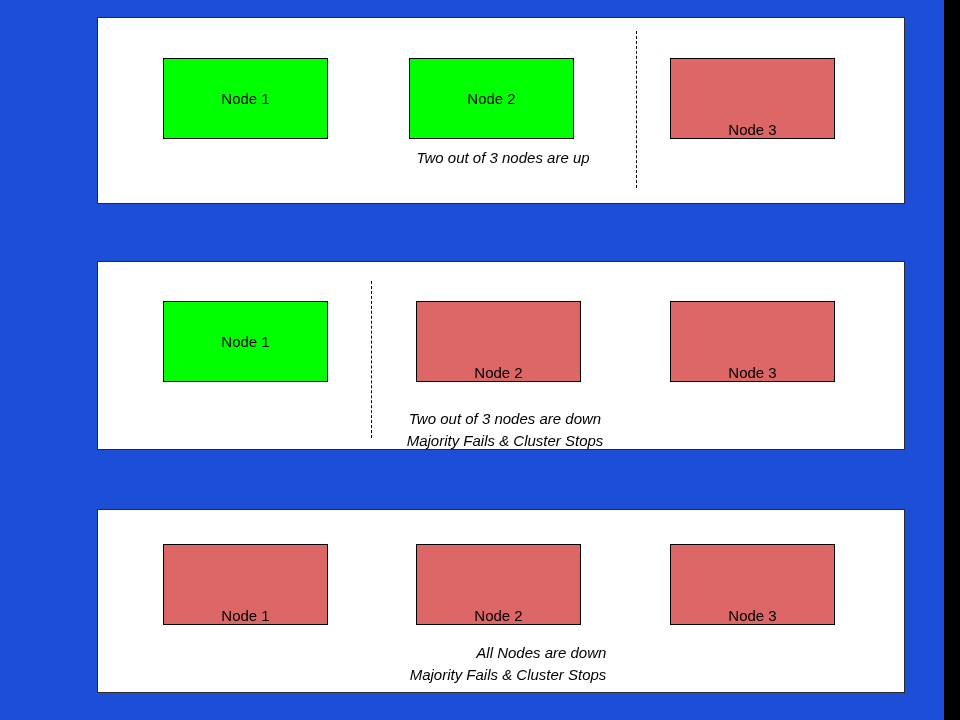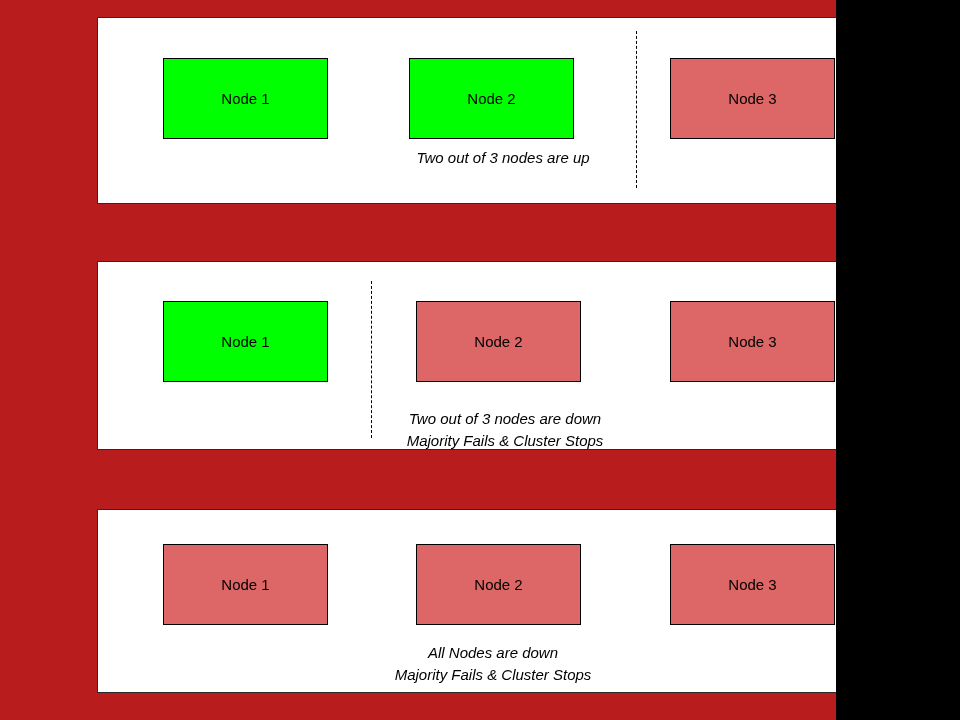--- a/index.html
+++ b/index.html
@@ -3,23 +3,23 @@
 <meta charset="utf-8">
 <style>
   html, body {
     margin: 0;
     padding: 0;
     background: #000000;
     font-family: "Liberation Sans", sans-serif;
   }
   #canvas {
     position: relative;
-    width: 836px;
+    width: 944px;
     height: 720px;
-    background: #b91c1c;
+    background: #1d4ed8;
     overflow: hidden;
   }
   .panel {
     position: absolute;
     left: 97px;
     width: 808px;
     background: #ffffff;
     border: 1px solid #2a2a2a;
     box-sizing: border-box;
   }
@@ -31,21 +31,21 @@
     position: absolute;
     width: 165px;
     height: 81px;
     border: 1px solid #000000;
     box-sizing: border-box;
     display: flex;
     align-items: center;
     justify-content: center;
   }
   .nodebox[data-status="up"]   { background: #00ff00; }
-  .nodebox[data-status="down"] { background: #dd6666; }
+  .nodebox[data-status="down"] { background: #dd6666; align-items: flex-end; }
 
   .panel1 .nodebox { top: 40px; }
   .panel2 .nodebox { top: 39px; }
   .panel3 .nodebox { top: 34px; }
 
   .panel1 .pos-a { left: 65px; }
   .panel1 .pos-b { left: 311px; }
   .panel1 .pos-c { left: 572px; }
   .panel2 .pos-a, .panel3 .pos-a { left: 65px; }
   .panel2 .pos-b, .panel3 .pos-b { left: 318px; }
@@ -69,21 +69,21 @@
     transform: translateX(-50%);
     text-align: center;
     font-size: 15px;
     line-height: 22px;
     color: #000000;
     white-space: nowrap;
     font-style: italic;
   }
   .panel1 .caption { left: 405px; top: 129px; }
   .panel2 .caption { left: 407px; top: 146px; }
-  .panel3 .caption { left: 395px; top: 132px; }
+  .panel3 .caption { left: 410px; top: 132px; text-align: right; }
 </style>
 </head>
 <body>
 
 <div id="canvas">
 
   <div class="panel panel1">
     <div class="nodebox pos-a" data-status="up">
       <span class="nodelabel">Node 1</span>
     </div>

